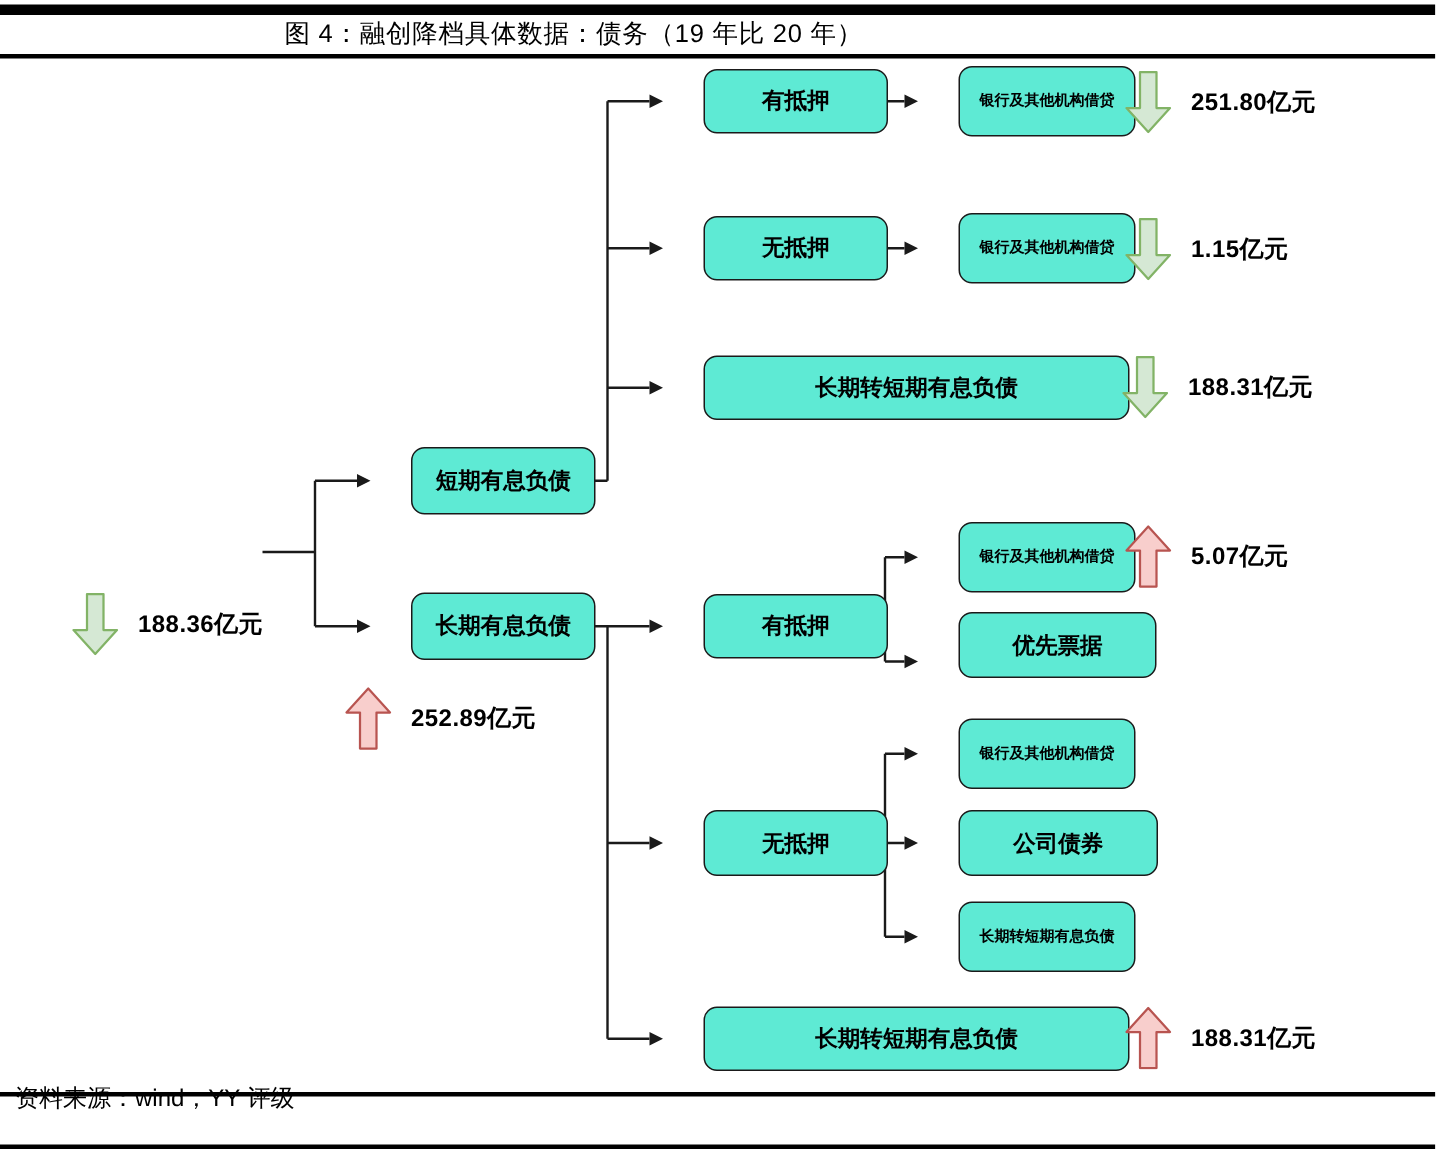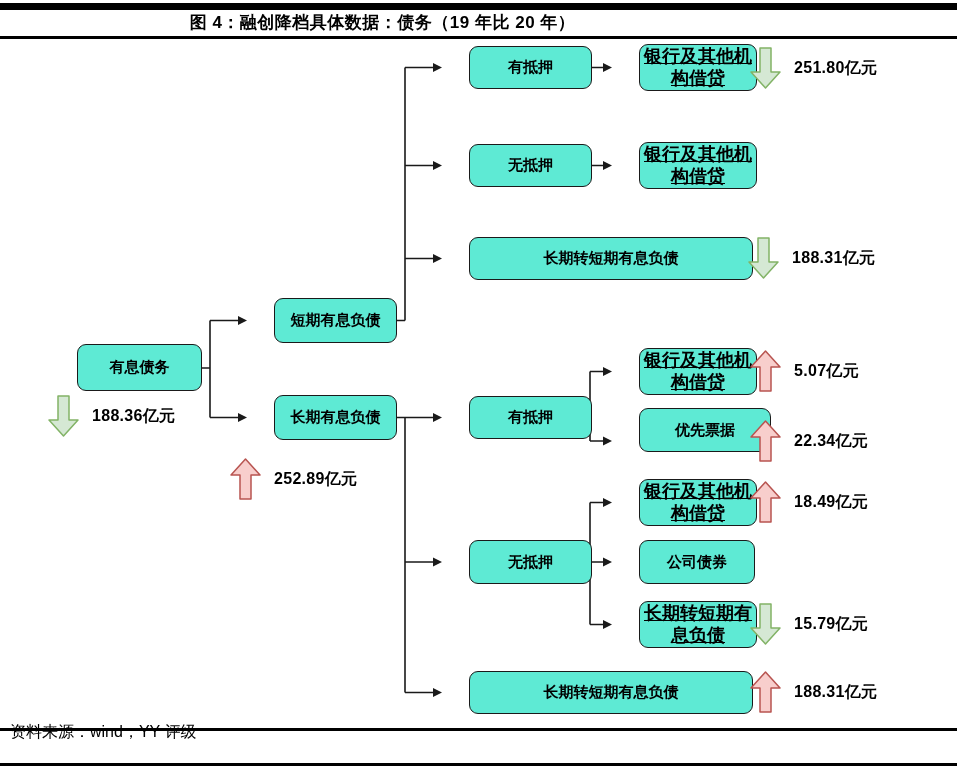--- a/index.html
+++ b/index.html
@@ -1,33 +1,33 @@
 <!DOCTYPE html>
 <html><head>
 <meta charset="utf-8">
 <style>
   html,body{margin:0;padding:0;background:#ffffff;}
   body{font-family:"Liberation Sans","DejaVu Sans",sans-serif;color:#000;}
   .stage{position:relative;width:957px;height:772px;background:#fff;overflow:hidden;}
 
   .top-bar{position:absolute;left:0;top:3px;width:957px;height:7px;background:#000;}
   .fig-title{position:absolute;left:0;top:11px;width:765px;text-align:center;
-    font-size:17px;font-weight:bold;letter-spacing:.5px;}
+    font-size:17px;font-weight:normal;letter-spacing:.5px;}
   .title-rule{position:absolute;left:0;top:36px;width:957px;height:2.5px;background:#000;}
 
   .footer-rule-top{position:absolute;left:0;top:728px;width:957px;height:3px;background:#000;}
   .source-note{position:absolute;left:10px;top:722px;font-size:16px;}
   .footer-rule-bottom{position:absolute;left:0;top:763px;width:957px;height:2.5px;background:#000;}
 
   svg.wires{position:absolute;left:0;top:0;pointer-events:none;}
 
   .node{position:absolute;display:flex;align-items:center;justify-content:center;
     box-sizing:border-box;background:#5eead4;border:1.7px solid #1a1a1a;border-radius:9px;
     font-weight:bold;font-size:15px;text-align:center;padding:2px 4px;margin-left:27px;}
-  .node.small{font-size:18px;line-height:1.2;padding:2px 3px;text-decoration:underline;}
+  .node.small{font-size:10px;line-height:1.2;padding:2px 3px;}
 
   .indicator{position:absolute;display:flex;align-items:center;gap:13px;height:46px;}
   .indicator .arrow{display:none;flex:0 0 auto;}
   .indicator[data-dir="up"] .arrow-up{display:block;}
   .indicator[data-dir="down"] .arrow-down{display:block;}
   .indicator .value{font-size:16px;font-weight:bold;letter-spacing:.3px;white-space:nowrap;}
 </style>
 </head>
 <body>
 
@@ -58,38 +58,37 @@
       <polygon points="612,67.5 603,63 603,72"></polygon>
       <polygon points="612,165.5 603,161 603,170"></polygon>
       <polygon points="612,371.5 603,367 603,376"></polygon>
       <polygon points="612,441 603,436.5 603,445.5"></polygon>
       <polygon points="612,502.5 603,498 603,507"></polygon>
       <polygon points="612,562 603,557.5 603,566.5"></polygon>
       <polygon points="612,624.5 603,620 603,629"></polygon>
     </g>
   </svg>
 
-  <div class="node" style="left:50px;top:344px;width:125px;height:47px">有息债务</div>
   <div class="node" style="left:247px;top:395px;width:123px;height:45px">长期有息负债</div>
   <div class="node" style="left:247px;top:298px;width:123px;height:45px">短期有息负债</div>
 
   <div class="node" style="left:442px;top:46px;width:123px;height:43px">有抵押</div>
   <div class="node" style="left:442px;top:144px;width:123px;height:43px">无抵押</div>
   <div class="node" style="left:442px;top:237px;width:284px;height:43px">长期转短期有息负债</div>
 
   <div class="node small" style="left:612px;top:44px;width:118px;height:47px">银行及其他机构借贷</div>
   <div class="node small" style="left:612px;top:142px;width:118px;height:47px">银行及其他机构借贷</div>
 
   <div class="node" style="left:442px;top:396px;width:123px;height:43px">有抵押</div>
   <div class="node small" style="left:612px;top:348px;width:118px;height:47px">银行及其他机构借贷</div>
   <div class="node" style="left:612px;top:408px;width:132px;height:44px">优先票据</div>
 
   <div class="node" style="left:442px;top:540px;width:123px;height:44px">无抵押</div>
   <div class="node small" style="left:612px;top:479px;width:118px;height:47px">银行及其他机构借贷</div>
-  <div class="node" style="left:612px;top:540px;width:116px;height:44px">公司债券</div>
+  <div class="node" style="left:612px;top:540px;width:133px;height:44px">公司债券</div>
   <div class="node small" style="left:612px;top:601px;width:118px;height:47px">长期转短期有息负债</div>
 
   <div class="node" style="left:442px;top:671px;width:284px;height:43px">长期转短期有息负债</div>
 
   <div class="indicator" style="left:48px;top:393px" data-dir="down">
 
     <svg class="arrow arrow-down" width="31" height="42" viewBox="0 0 31 42">
         <polygon points="10,1 21,1 21,25 30,25 15.5,41 1,25 10,25" fill="#d5e8d4" stroke="#82b366" stroke-width="1.5" stroke-linejoin="round"></polygon>
       </svg>
     <span class="value">188.36亿元</span>
@@ -105,61 +104,47 @@
   </div>
 
   <div class="indicator" style="left:750px;top:45px" data-dir="down">
 
     <svg class="arrow arrow-down" width="31" height="42" viewBox="0 0 31 42">
         <polygon points="10,1 21,1 21,25 30,25 15.5,41 1,25 10,25" fill="#d5e8d4" stroke="#82b366" stroke-width="1.5" stroke-linejoin="round"></polygon>
       </svg>
     <span class="value">251.80亿元</span>
   </div>
 
+  <div class="indicator" style="left:750px;top:143px" data-dir="down">
+
+    <svg class="arrow arrow-down" width="31" height="42" viewBox="0 0 31 42">
+        <polygon points="10,1 21,1 21,25 30,25 15.5,41 1,25 10,25" fill="#d5e8d4" stroke="#82b366" stroke-width="1.5" stroke-linejoin="round"></polygon>
+      </svg>
+    <span class="value">1.15亿元</span>
+  </div>
 
   <div class="indicator" style="left:748px;top:235px" data-dir="down">
 
     <svg class="arrow arrow-down" width="31" height="42" viewBox="0 0 31 42">
         <polygon points="10,1 21,1 21,25 30,25 15.5,41 1,25 10,25" fill="#d5e8d4" stroke="#82b366" stroke-width="1.5" stroke-linejoin="round"></polygon>
       </svg>
     <span class="value">188.31亿元</span>
   </div>
 
   <div class="indicator" style="left:750px;top:348px" data-dir="up">
     <svg class="arrow arrow-up" width="31" height="42" viewBox="0 0 31 42">
         <polygon points="15.5,1 30,17 21,17 21,41 10,41 10,17 1,17" fill="#f8cecc" stroke="#b85450" stroke-width="1.5" stroke-linejoin="round"></polygon>
       </svg>
 
     <span class="value">5.07亿元</span>
   </div>
 
-  <div class="indicator" style="left:750px;top:418px" data-dir="up">
-    <svg class="arrow arrow-up" width="31" height="42" viewBox="0 0 31 42">
-        <polygon points="15.5,1 30,17 21,17 21,41 10,41 10,17 1,17" fill="#f8cecc" stroke="#b85450" stroke-width="1.5" stroke-linejoin="round"></polygon>
-      </svg>
-
-    <span class="value">22.34亿元</span>
-  </div>
-
-  <div class="indicator" style="left:750px;top:479px" data-dir="up">
-    <svg class="arrow arrow-up" width="31" height="42" viewBox="0 0 31 42">
-        <polygon points="15.5,1 30,17 21,17 21,41 10,41 10,17 1,17" fill="#f8cecc" stroke="#b85450" stroke-width="1.5" stroke-linejoin="round"></polygon>
-      </svg>
-
-    <span class="value">18.49亿元</span>
-  </div>
 
 
-  <div class="indicator" style="left:750px;top:601px" data-dir="down">
 
-    <svg class="arrow arrow-down" width="31" height="42" viewBox="0 0 31 42">
-        <polygon points="10,1 21,1 21,25 30,25 15.5,41 1,25 10,25" fill="#d5e8d4" stroke="#82b366" stroke-width="1.5" stroke-linejoin="round"></polygon>
-      </svg>
-    <span class="value">15.79亿元</span>
-  </div>
 
   <div class="indicator" style="left:750px;top:669px" data-dir="up">
     <svg class="arrow arrow-up" width="31" height="42" viewBox="0 0 31 42">
         <polygon points="15.5,1 30,17 21,17 21,41 10,41 10,17 1,17" fill="#f8cecc" stroke="#b85450" stroke-width="1.5" stroke-linejoin="round"></polygon>
       </svg>
 
     <span class="value">188.31亿元</span>
   </div>
 
   <div class="footer-rule-top"></div>

